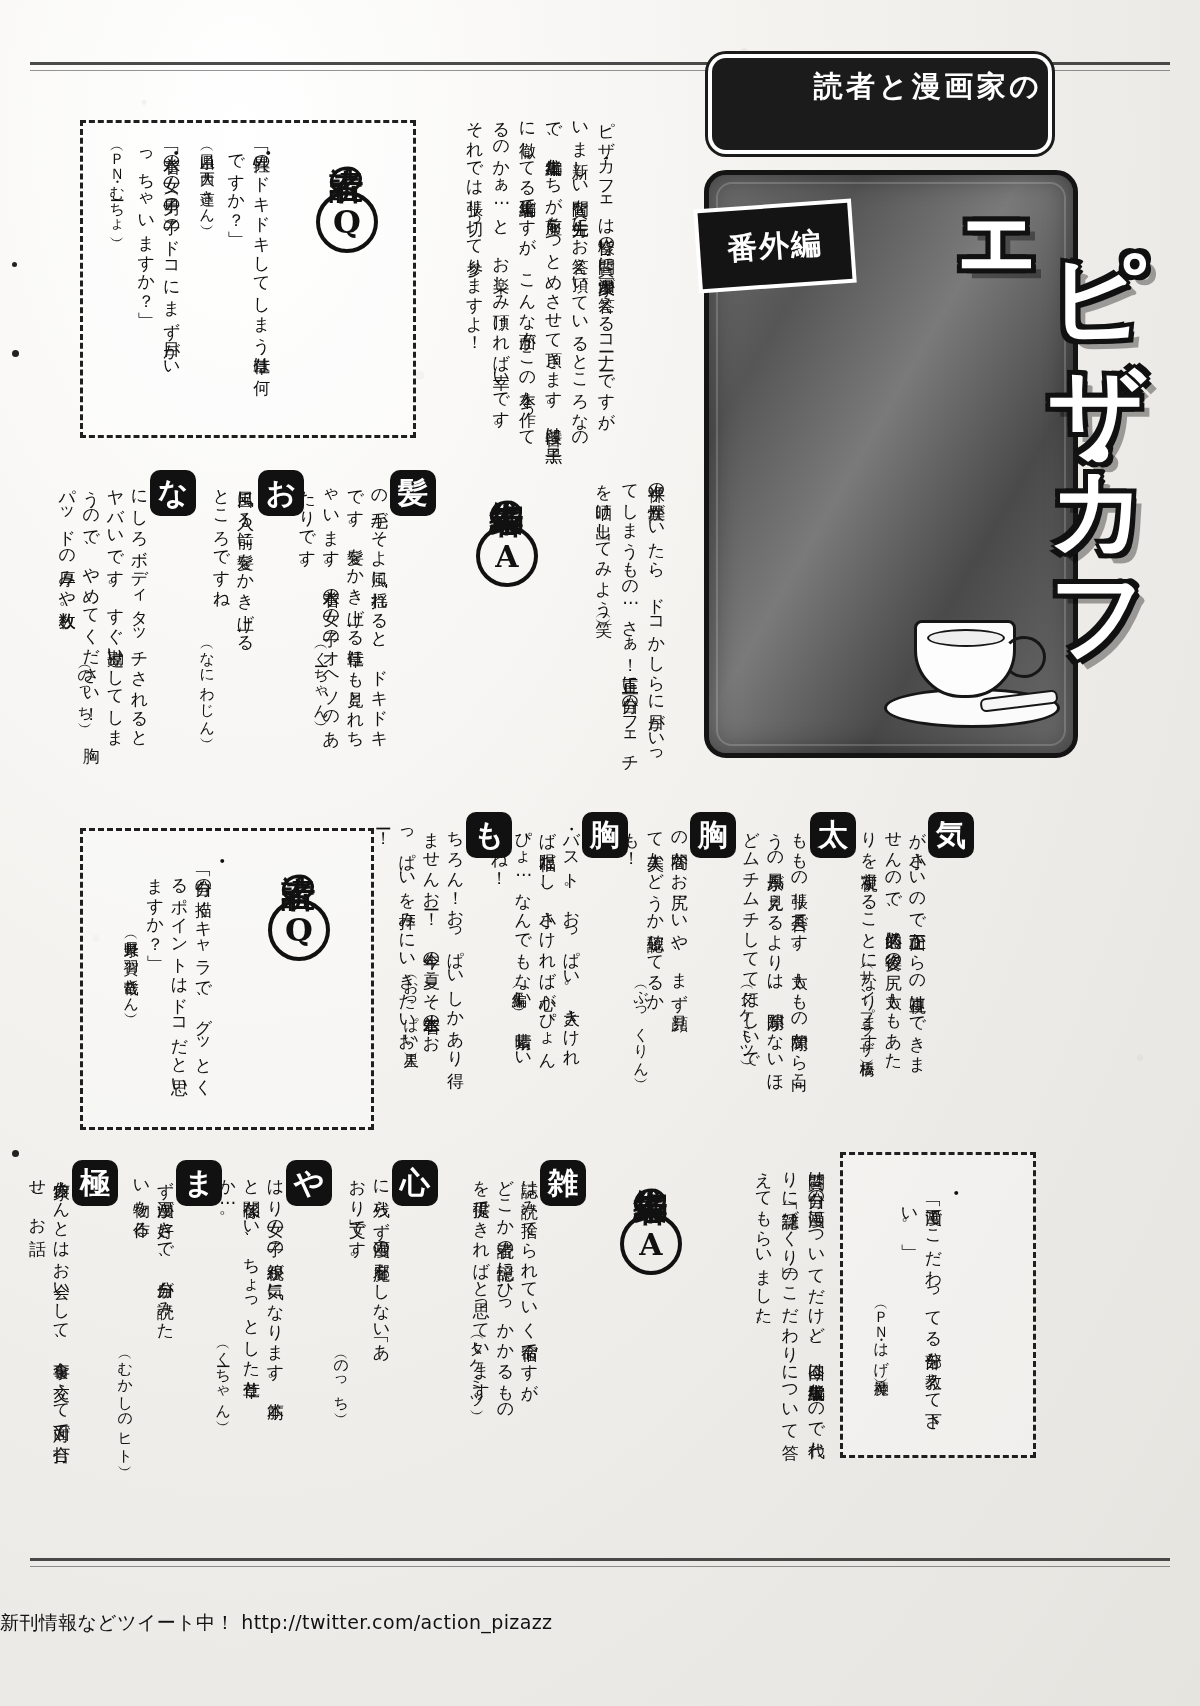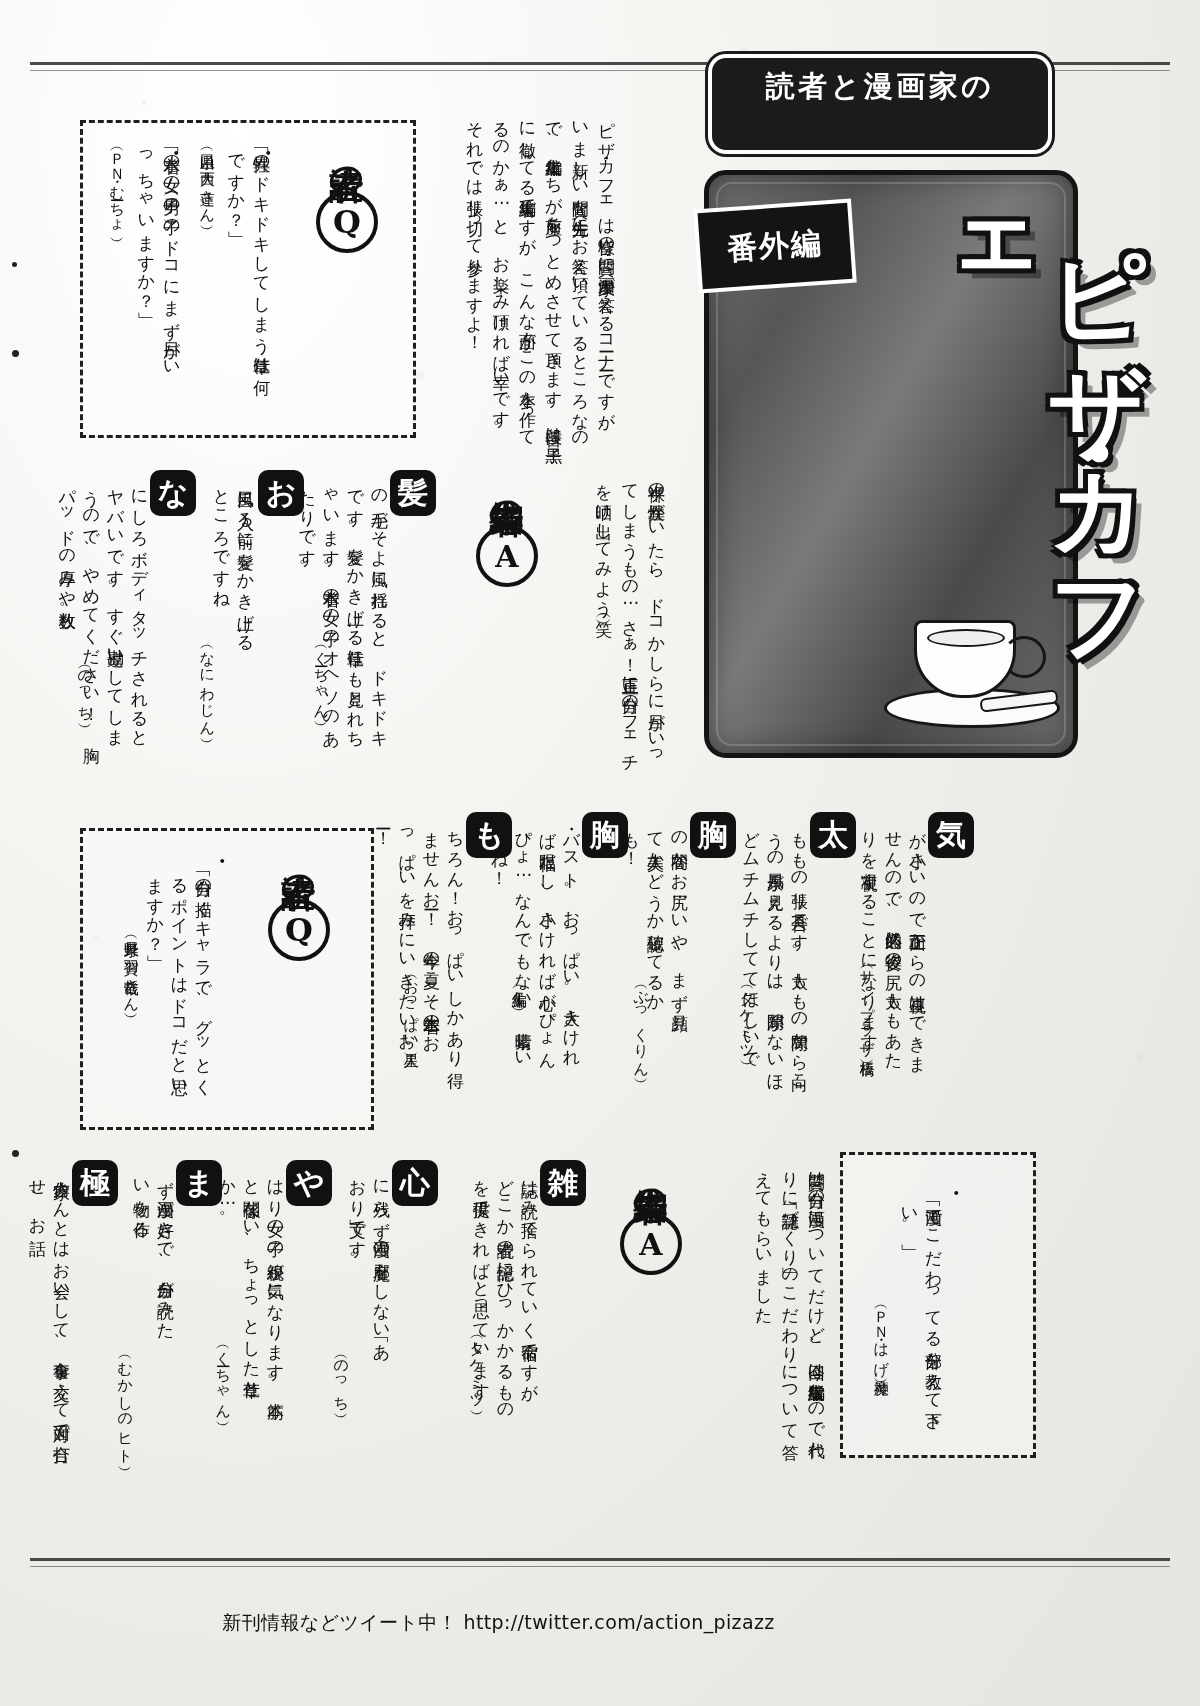--- a/index.html
+++ b/index.html
@@ -43,21 +43,21 @@
   }
 
   
   .hotline{
     position:absolute;left:712px;top:58px;width:336px;height:92px;
     background:#1b1b1b;border-radius:14px;
     box-shadow:0 0 0 4px #fff, 0 0 0 7px #1b1b1b;
   }
   .hotline .l1,.hotline .l2{
     position:absolute;left:0;width:100%;text-align:center;color:#fff;
-    font-weight:bold;letter-spacing:.12em;
+    font-weight:bold;letter-spacing:.12em;padding-left:48px;
     -webkit-text-stroke:0px;
   }
   .hotline .l1{top:9px;font-size:29px;}
   .hotline .l2{top:48px;font-size:29px;}
 
   .titlebox{
     position:absolute;left:704px;top:170px;width:364px;height:578px;
     background:linear-gradient(120deg,#6e6e6e 0%,#565656 22%,#7a7a7a 45%,#4a4a4a 70%,#6b6b6b 100%);
     border:5px solid #141414;border-radius:22px;
     box-shadow:inset 0 0 28px rgba(0,0,0,.45);
@@ -112,21 +112,21 @@
   .kbullet{
     width:46px;height:46px;background:#111;color:#fff;border-radius:10px;
     display:flex;align-items:center;justify-content:center;
     font-size:30px;font-weight:bold;
   }
   .ansblock{position:absolute;display:flex;flex-direction:row-reverse;align-items:flex-start;}
   .ansblock .body{writing-mode:vertical-rl;text-orientation:upright;font-size:17px;line-height:1.5;margin-right:4px;}
   .sig{writing-mode:vertical-rl;text-orientation:upright;font-size:15px;}
 
   .footer{
-    position:absolute;left:0;top:1610px;width:997px;text-align:center;
+    position:absolute;left:0;top:1610px;width:997px;
     font-size:19px;letter-spacing:.02em;
   }
   .intro{
     position:absolute;writing-mode:vertical-rl;text-orientation:upright;
     font-size:17px;line-height:1.55;
   }
 </style>
 </head>
 <body>
 

